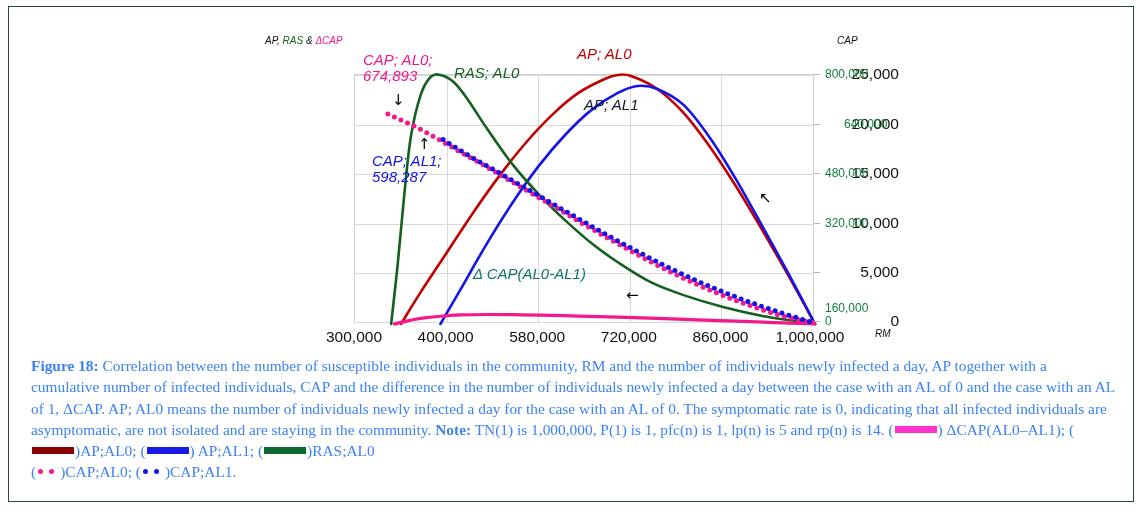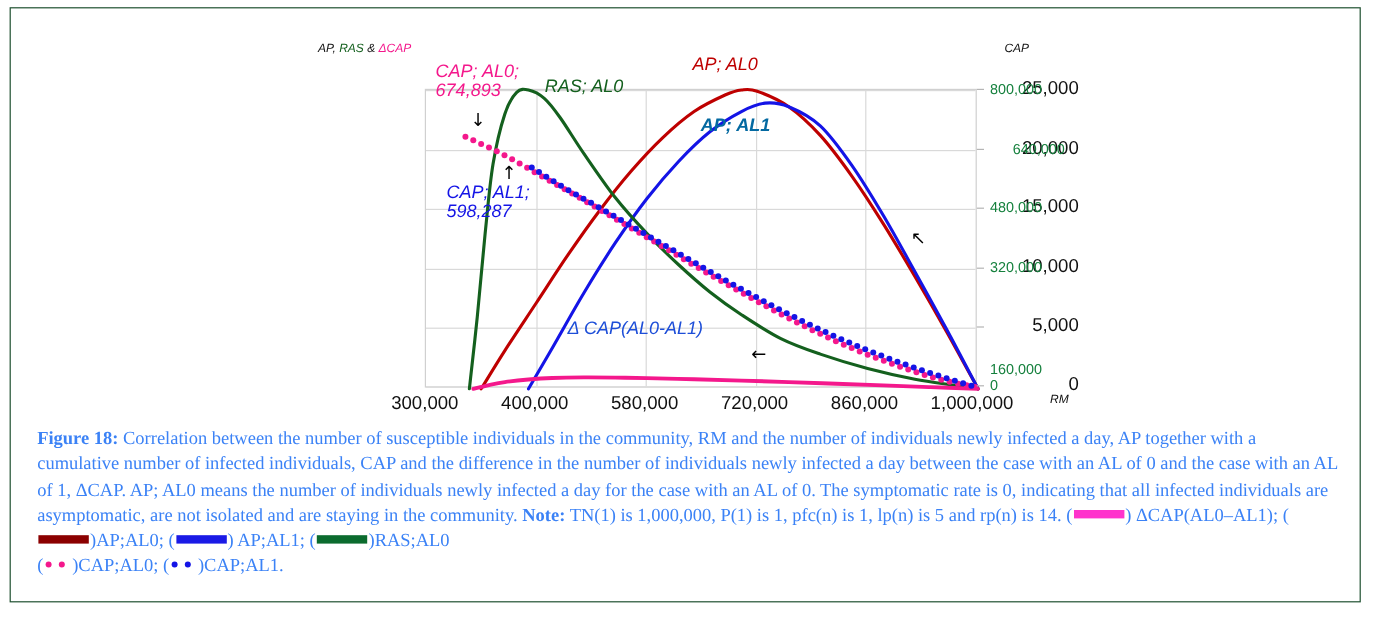--- a/index.html
+++ b/index.html
@@ -363,23 +363,23 @@
 
     <div class="series-label" style="left:113px; top:140px; color:#1414E6;">
       <span>CAP; AL1;</span><br>
       <span>598,287</span>
     </div>
 
     <div class="series-label" style="left:195px; top:52px; color:#14601E;">RAS; AL0</div>
 
     <div class="series-label" style="left:318px; top:33px; color:#BE0000;">AP; AL0</div>
 
-    <div class="series-label" style="left:325px; top:84px; color:#0369a1;font-weight:bold;">AP; AL1</div>
-
-    <div class="series-label" style="left:214px; top:253px; color:#1d4ed8;">Δ CAP(AL0-AL1)</div>
+    <div class="series-label" style="left:325px; top:84px; color:#0f172a;">AP; AL1</div>
+
+    <div class="series-label" style="left:214px; top:253px; color:#0f766e;">Δ CAP(AL0-AL1)</div>
 
     <div class="arrow-glyph" style="left:133px; top:80px;">↓</div>
     <div class="arrow-glyph" style="left:159px; top:124px;">↑</div>
     <div class="arrow-glyph" style="left:500px; top:178px;">↖</div>
     <div class="arrow-glyph" style="left:367px; top:275px;">←</div>
 
   </div>
 
   <div id="caption">
     <b>Figure 18:</b>

